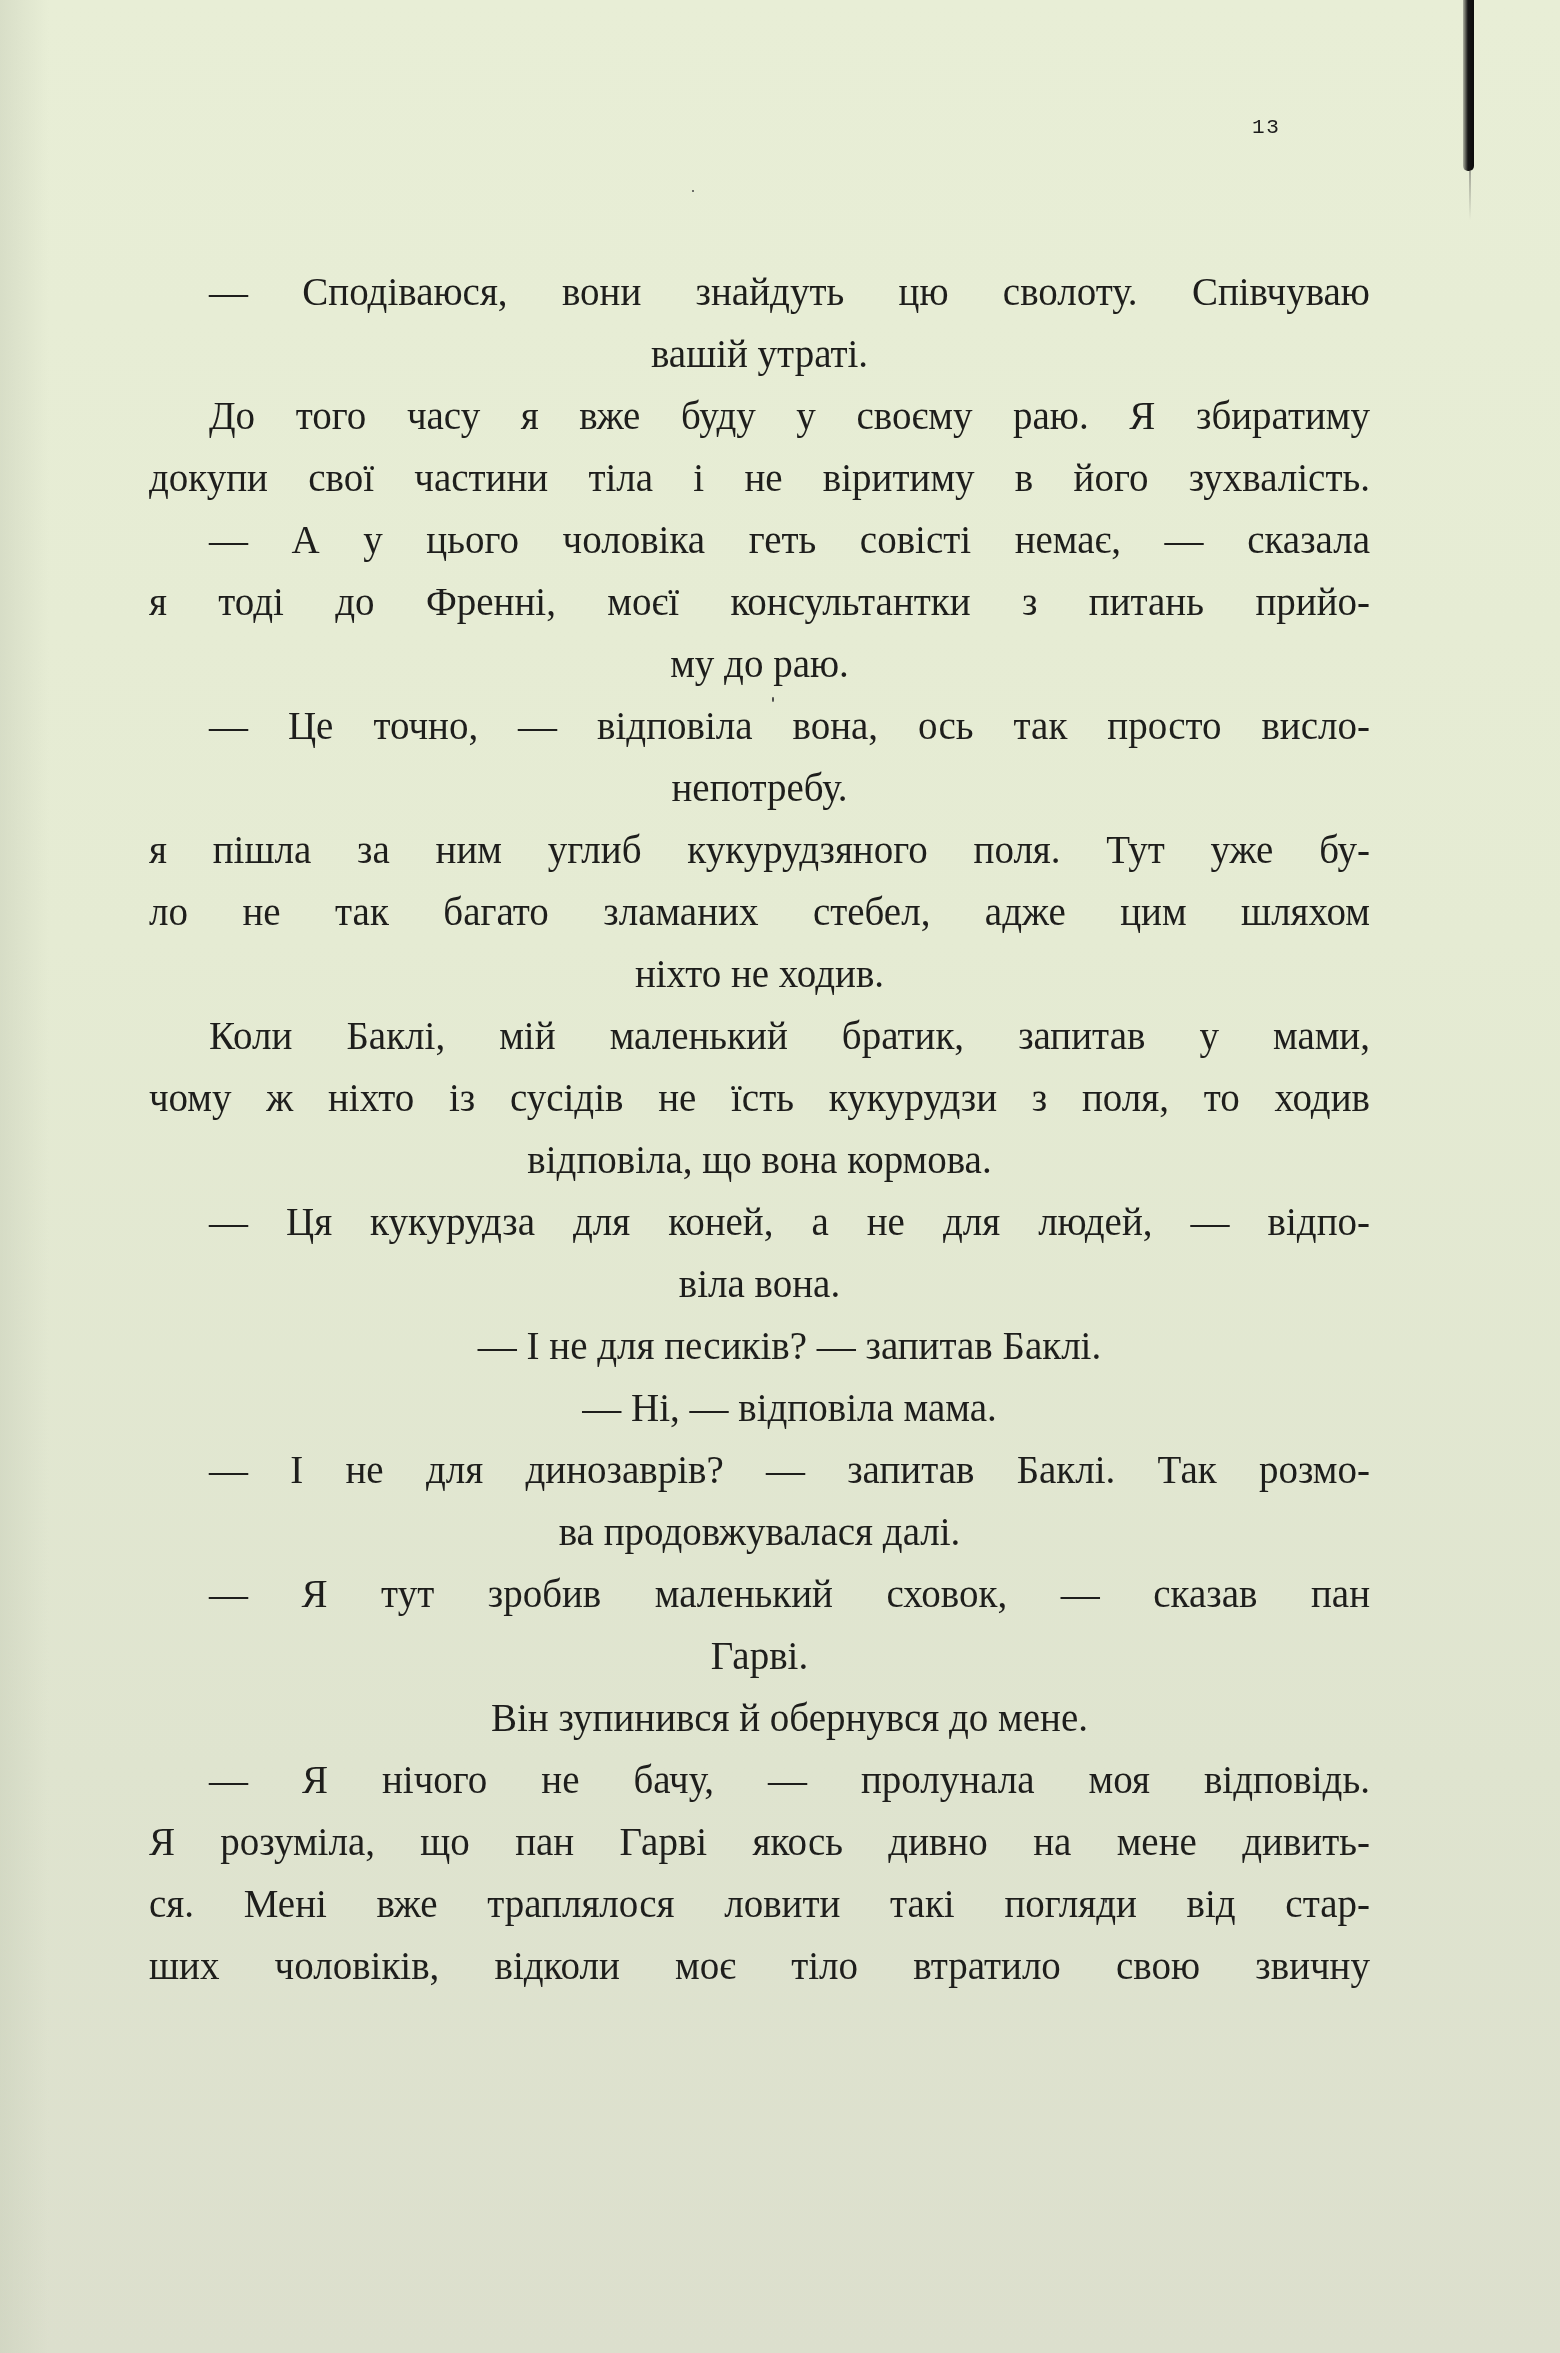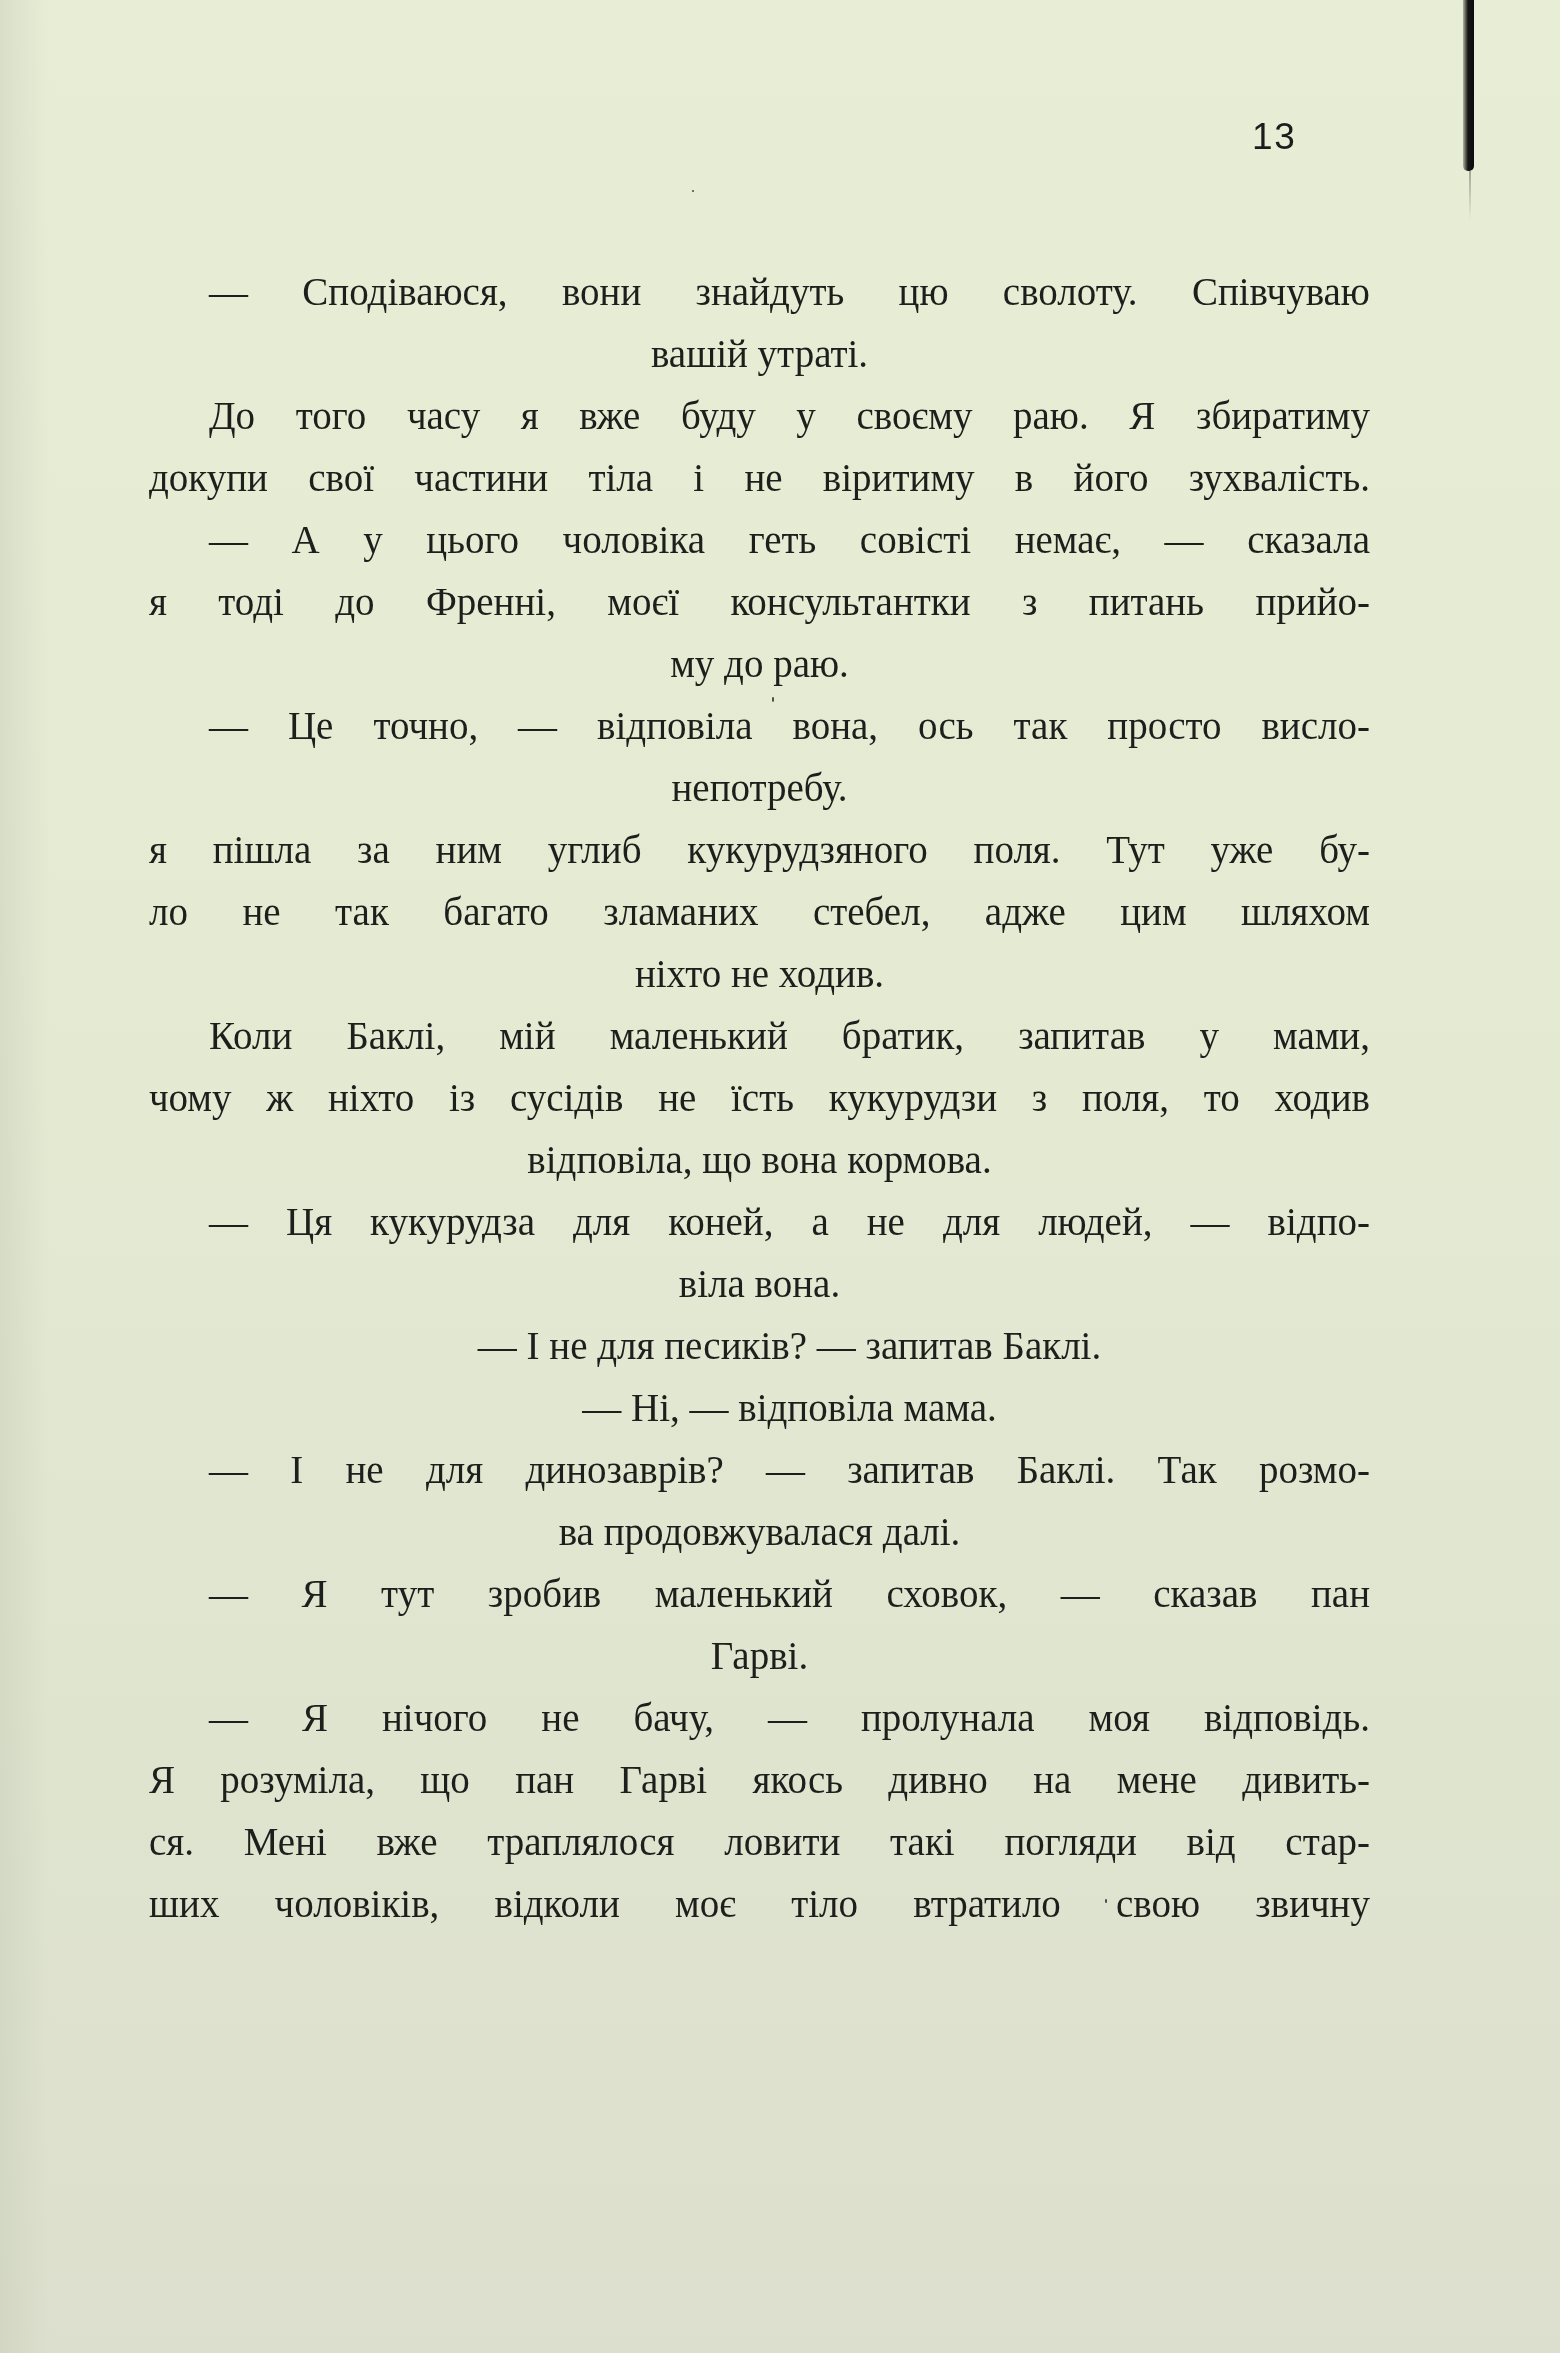--- a/index.html
+++ b/index.html
@@ -35,22 +35,22 @@
       left: 1469px;
       top: 171px;
       width: 1.6px;
       height: 49px;
       background: linear-gradient(180deg, rgba(60,60,60,0.4), rgba(60,60,60,0));
     }
     .page-number {
       position: absolute;
       left: 1252px;
       top: 116px;
-      font-family: Liberation Sans, sans-serif;
-      font-size: 37px;
+      font-family: Liberation Mono, monospace;
+      font-size: 21px;
       letter-spacing: 1.6px;
       color: #1c1c1c;
     }
     .speck {
       position: absolute;
       width: 2.4px; height: 2.4px;
       border-radius: 50%;
       background: #444;
     }
     .text-block {
@@ -110,18 +110,19 @@
   <div class="line justify">чому ж ніхто із сусідів не їсть кукурудзи з поля, то ходив</div>
   <div class="line last">відповіла, що вона кормова.</div>
   <div class="line indent justify">— Ця кукурудза для коней, а не для людей, — відпо-</div>
   <div class="line last">віла вона.</div>
   <div class="line indent last">— І не для песиків? — запитав Баклі.</div>
   <div class="line indent last">— Ні, — відповіла мама.</div>
   <div class="line indent justify">— І не для динозаврів? — запитав Баклі. Так розмо-</div>
   <div class="line last">ва продовжувалася далі.</div>
   <div class="line indent justify">— Я тут зробив маленький сховок, — сказав пан</div>
   <div class="line last">Гарві.</div>
+  <div class="line indent last">Він зупинився й обернувся до мене.</div>
   <div class="line indent justify">— Я нічого не бачу, — пролунала моя відповідь.</div>
   <div class="line justify">Я розуміла, що пан Гарві якось дивно на мене дивить-</div>
   <div class="line justify">ся. Мені вже траплялося ловити такі погляди від стар-</div>
   <div class="line justify">ших чоловіків, відколи моє тіло втратило свою звичну</div>
 </div>
 
 
 </body></html>

